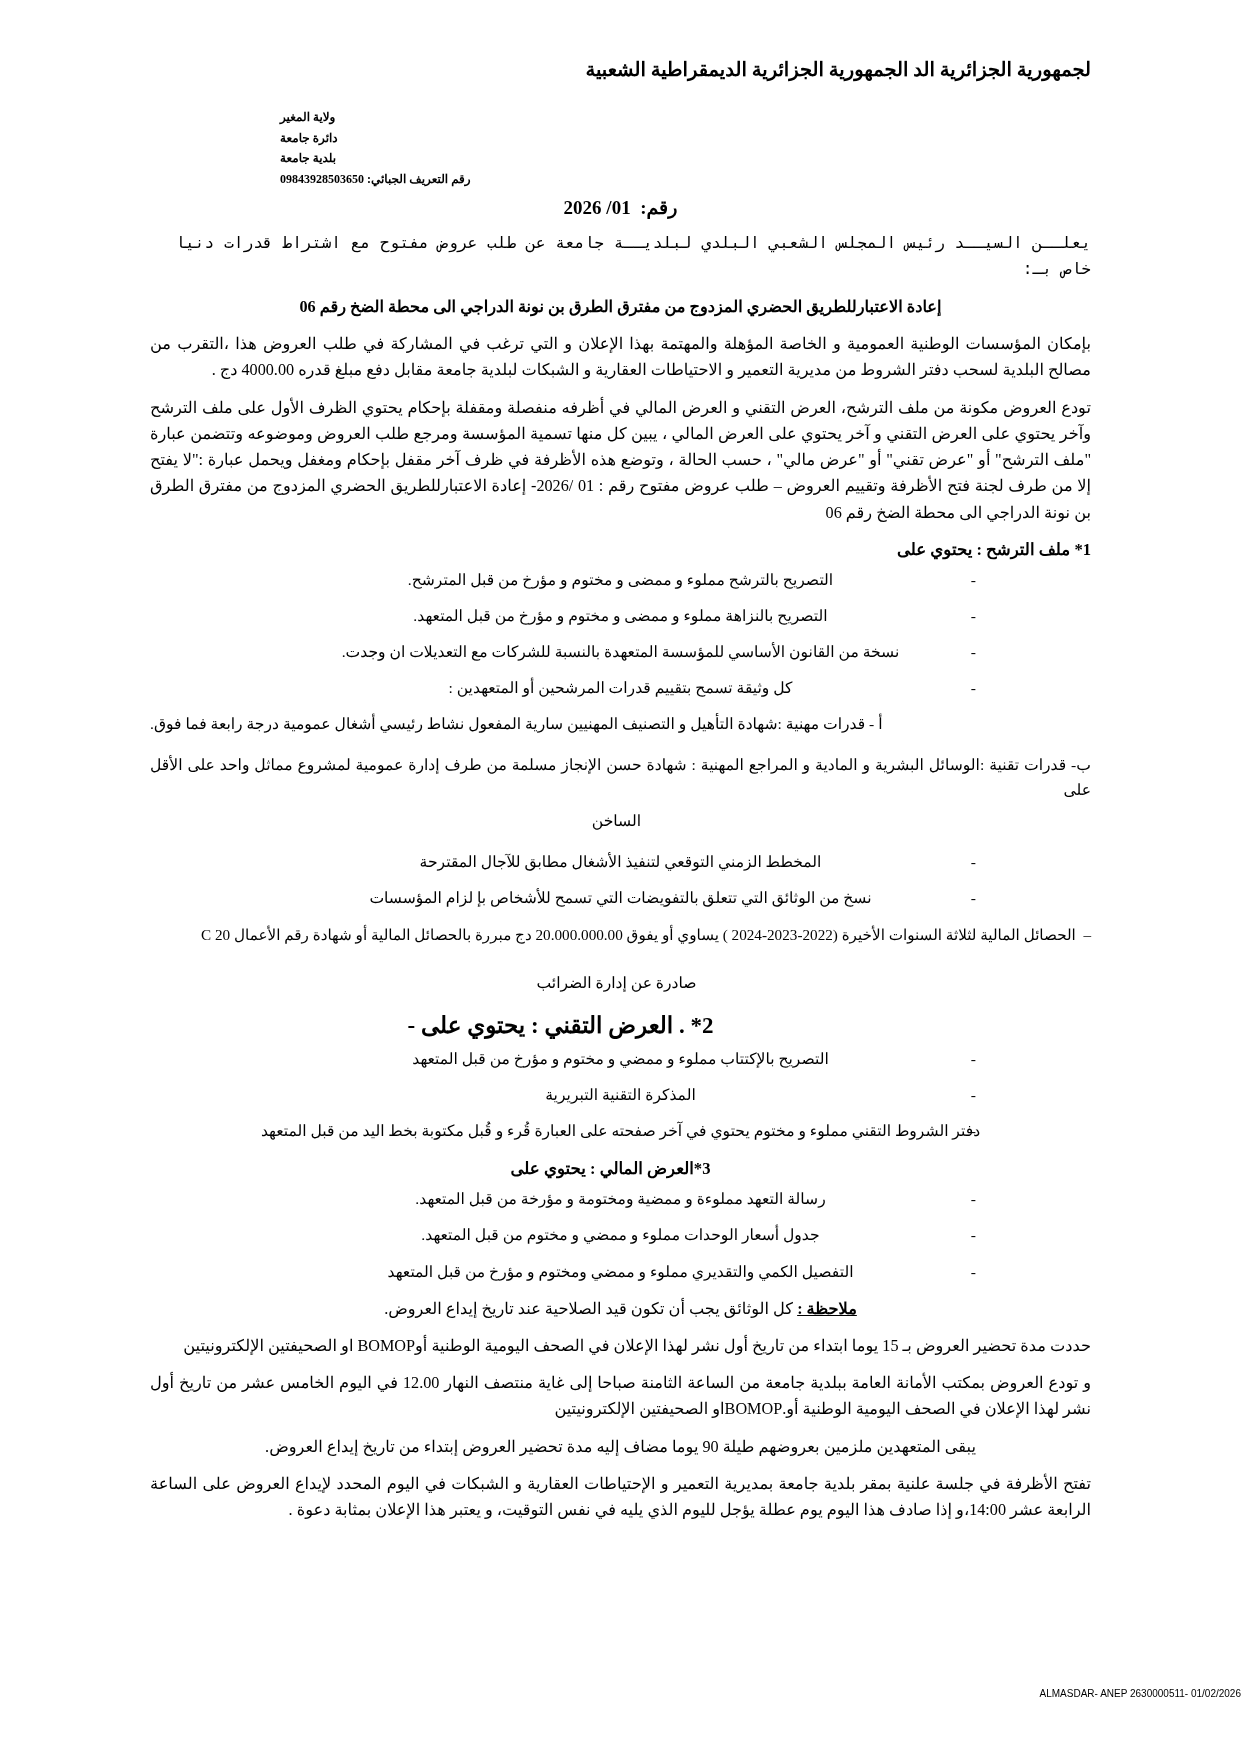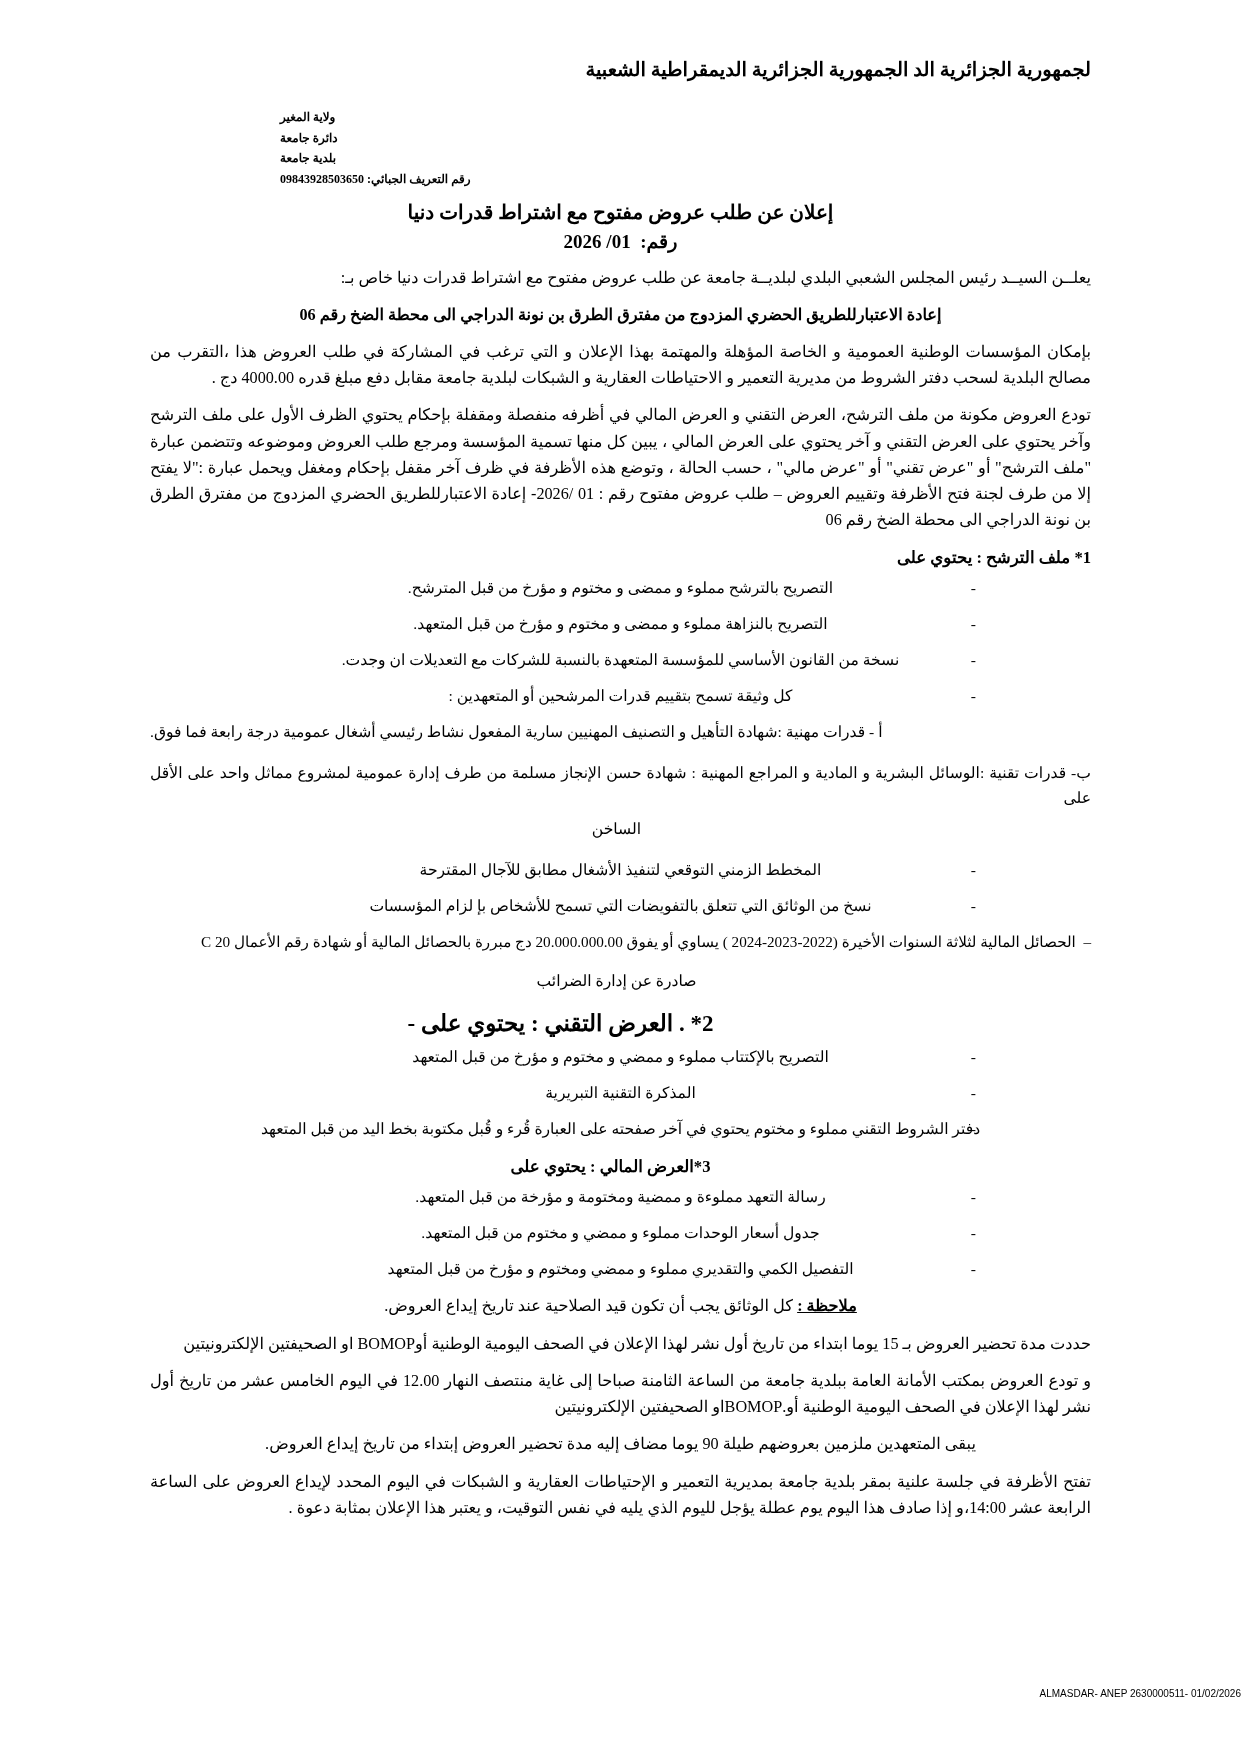--- a/index.html
+++ b/index.html
@@ -57,21 +57,21 @@
 
   
   p.para {
     margin: 0 0 11px 0;
     font-size: 16.2px;
     line-height: 1.62;
     text-align: justify;
     text-justify: inter-word;
   }
   p.center { text-align: center; }
-  p.right  { text-align: right; }
+  p.right  { text-align: right; font-family: Liberation Mono, monospace; }
   p.bold   { font-weight: bold; }
 
   
   .sec-head {
     font-weight: bold;
     font-size: 16.6px;
     margin: 14px 0 8px 0;
     text-align: right;
   }
   .sec-head-2 {
@@ -123,21 +123,21 @@
   }
   .cont-line {
     font-size: 15.6px;
     line-height: 1.6;
     margin: 0 8px 16px 0;
     text-align: center;
   }
   .wide-li {
     font-size: 15.2px;
     line-height: 1.6;
-    margin: 0 0 14px 0;
+    margin: 0 0 24px 0;
     text-align: justify;
     position: relative;
   }
 
   .note-head { text-decoration: underline; font-weight: bold; }
 
   
   .footer {
     position: absolute;
     left: 0;
@@ -157,21 +157,20 @@
 
   <div class="republic">لجمهورية الجزائرية الد الجمهورية الجزائرية الديمقراطية الشعبية</div>
 
   <div class="org-block">
     <div>ولاية المغير</div>
     <div>دائرة جامعة</div>
     <div>بلدية جامعة</div>
     <div class="taxid"><span>رقم التعريف الجبائي:</span> <span class="num">09843928503650</span></div>
   </div>
 
-  <div class="title-main">إعلان  عن طلب عروض مفتوح مع اشتراط قدرات دنيا</div>
   <div class="title-num"><span>رقم:</span>&nbsp;&nbsp;<span class="num">2026 /01</span></div>
 
   <p class="para right">يعلــن السيــد رئيس المجلس الشعبي البلدي لبلديــة جامعة عن طلب  عروض مفتوح مع اشتراط قدرات دنيا خاص بـ:</p>
   <p class="para center bold">إعادة الاعتبارللطريق الحضري المزدوج من مفترق الطرق بن نونة الدراجي الى محطة الضخ رقم 06</p>
   <p class="para">بإمكان المؤسسات الوطنية العمومية و الخاصة المؤهلة والمهتمة بهذا الإعلان و التي ترغب في المشاركة  في طلب العروض هذا ،التقرب من مصالح البلدية لسحب دفتر الشروط من مديرية التعمير و الاحتياطات العقارية و الشبكات لبلدية جامعة  مقابل دفع مبلغ قدره 4000.00 دج  .</p>
   <p class="para">تودع العروض مكونة من ملف الترشح، العرض التقني و العرض المالي في أظرفه منفصلة ومقفلة بإحكام يحتوي الظرف الأول على ملف الترشح وآخر يحتوي على العرض التقني و آخر يحتوي على العرض المالي ، يبين كل منها تسمية المؤسسة ومرجع طلب العروض وموضوعه وتتضمن عبارة "ملف الترشح" أو "عرض تقني" أو "عرض مالي" ، حسب الحالة ، وتوضع هذه الأظرفة في ظرف آخر مقفل بإحكام ومغفل ويحمل عبارة :"لا يفتح إلا من طرف لجنة فتح الأظرفة وتقييم العروض – طلب عروض مفتوح رقم : 01 /2026- إعادة الاعتبارللطريق الحضري المزدوج من مفترق الطرق بن نونة الدراجي الى محطة الضخ رقم 06</p>
 
   <div class="sec-head">1* ملف الترشح : يحتوي على</div>
   <ul class="dash">
     <li><span class="dash-mark">-</span><span>التصريح بالترشح مملوء و ممضى و مختوم و مؤرخ من قبل المترشح.</span></li>

